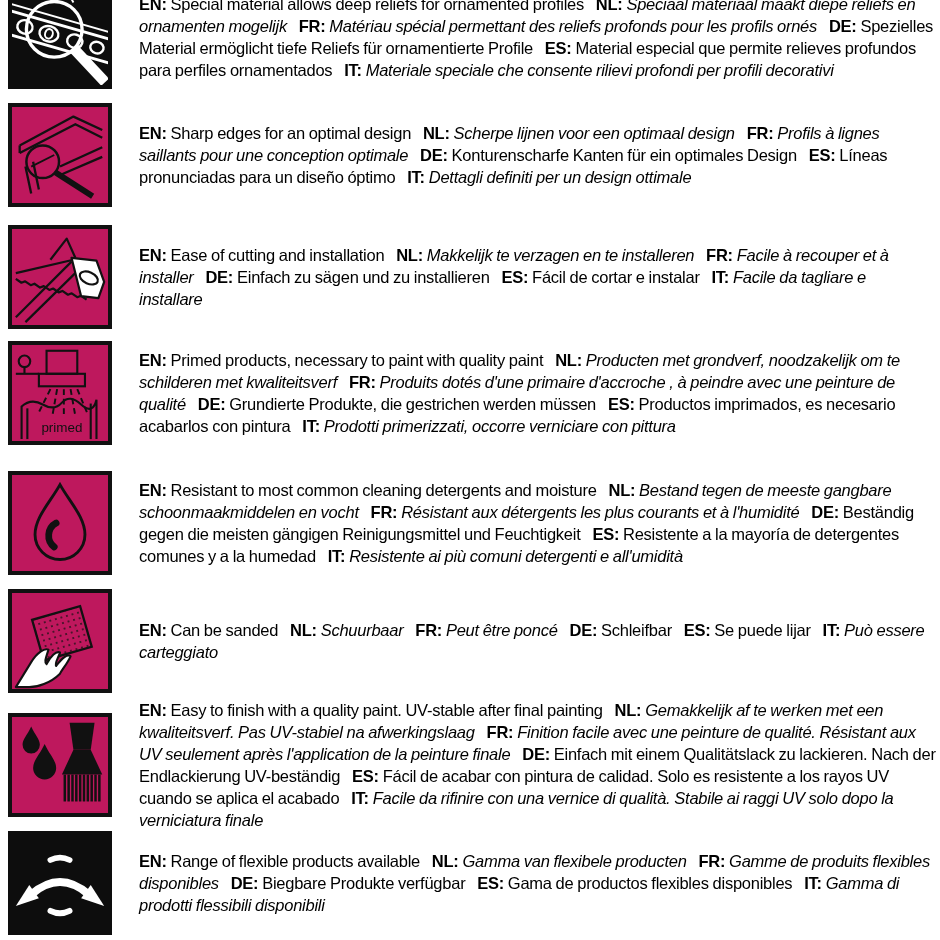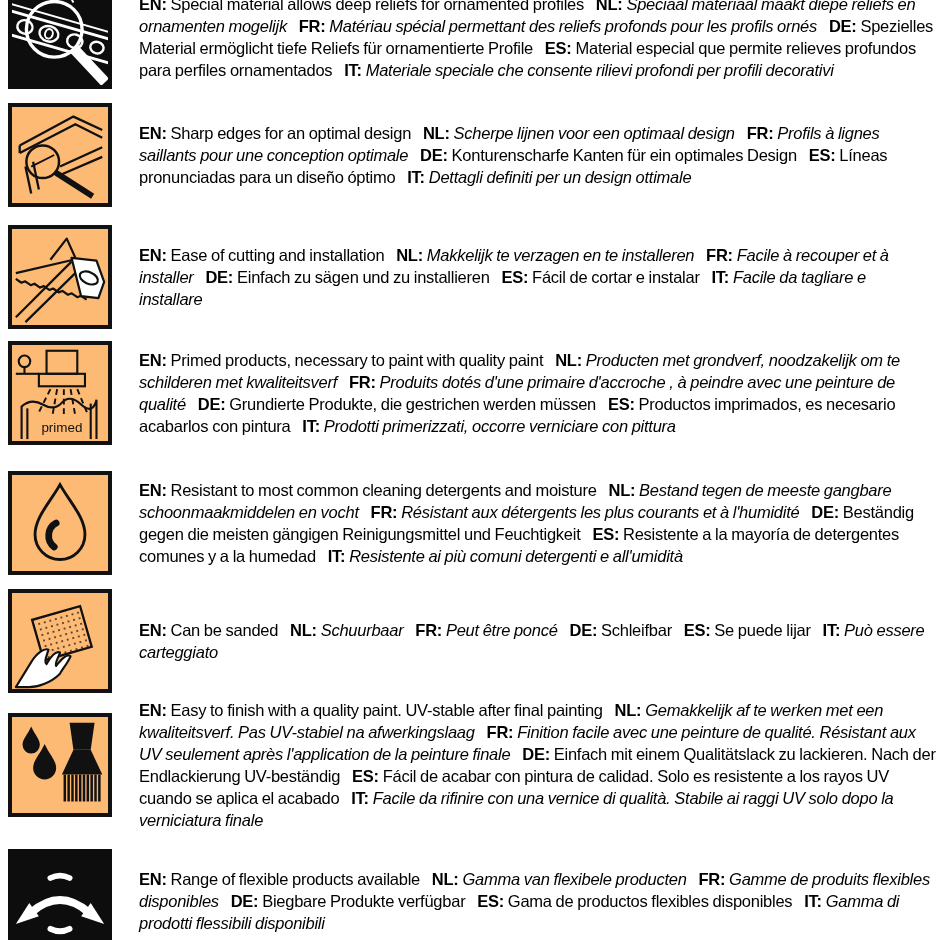--- a/index.html
+++ b/index.html
@@ -4,21 +4,21 @@
 <style>
   html,body{margin:0;padding:0;}
   body{
     width:940px;height:940px;overflow:hidden;background:#ffffff;
     color:#000;font-family:"Liberation Sans",sans-serif;
   }
   .page{margin-top:-15px;padding-left:8px;}
   .feature-row{display:flex;align-items:center;gap:27px;}
   .icon-box{
     flex:0 0 auto;width:104px;height:104px;box-sizing:border-box;
-    border:4px solid #111;background:#fdba74;
+    border:4px solid #111;background:#be185d;
   }
   .icon-box.black{border-color:#0d0d0d;background:#0d0d0d;}
   .icon-box svg{display:block;width:100%;height:100%;}
   .desc{
     width:797px;margin:0;font-size:16.5px;line-height:22px;
     letter-spacing:-0.25px;word-spacing:-0.5px;
   }
   .lang-label{font-weight:bold;}
   .seg{margin-right:8px;}
   .seg.ital{font-style:italic;}
@@ -135,21 +135,21 @@
         </g>
         <path d="M4,98 L20,72 C26,62 34,57 38,59 C36,66 33,72 36,74
                  C40,66 46,60 50,62 C48,68 44,74 46,76
                  C52,68 58,63 61,66 C58,73 52,80 50,84
                  C40,94 26,98 18,98 Z" fill="#fff" stroke="#111" stroke-width="2.2" stroke-linejoin="round"></path>
       </svg>
     </div>
     <p class="desc"><b class="lang-label">EN:</b> <span class="seg">Can be sanded</span> <b class="lang-label">NL:</b> <span class="seg ital">Schuurbaar</span> <b class="lang-label">FR:</b> <span class="seg ital">Peut être poncé</span> <b class="lang-label">DE:</b> <span class="seg">Schleifbar</span> <b class="lang-label">ES:</b> <span class="seg">Se puede lijar</span> <b class="lang-label">IT:</b> <span class="seg ital">Può essere carteggiato</span> </p>
   </section>
 
-  <section class="feature-row" style="margin-bottom:18px">
+  <section class="feature-row" style="margin-bottom:0">
     <div class="icon-box">
       <svg viewBox="0 0 100 100">
         <g fill="#111">
           <path d="M20,10 C16,19 11,23 11,29 a9,9 0 0 0 18,0 C29,23 24,19 20,10 Z"></path>
           <path d="M34,28 C29,39 22,45 22,53 a12,12 0 0 0 24,0 C46,45 39,39 34,28 Z"></path>
           <path d="M60,6 L86,6 L82,34 L64,34 Z"></path>
           <path d="M64,34 L82,34 L94,60 L52,60 Z"></path>
         </g>
         <g stroke="#111" stroke-width="2.6">
           <line x1="55" y1="60" x2="55" y2="88"></line>

